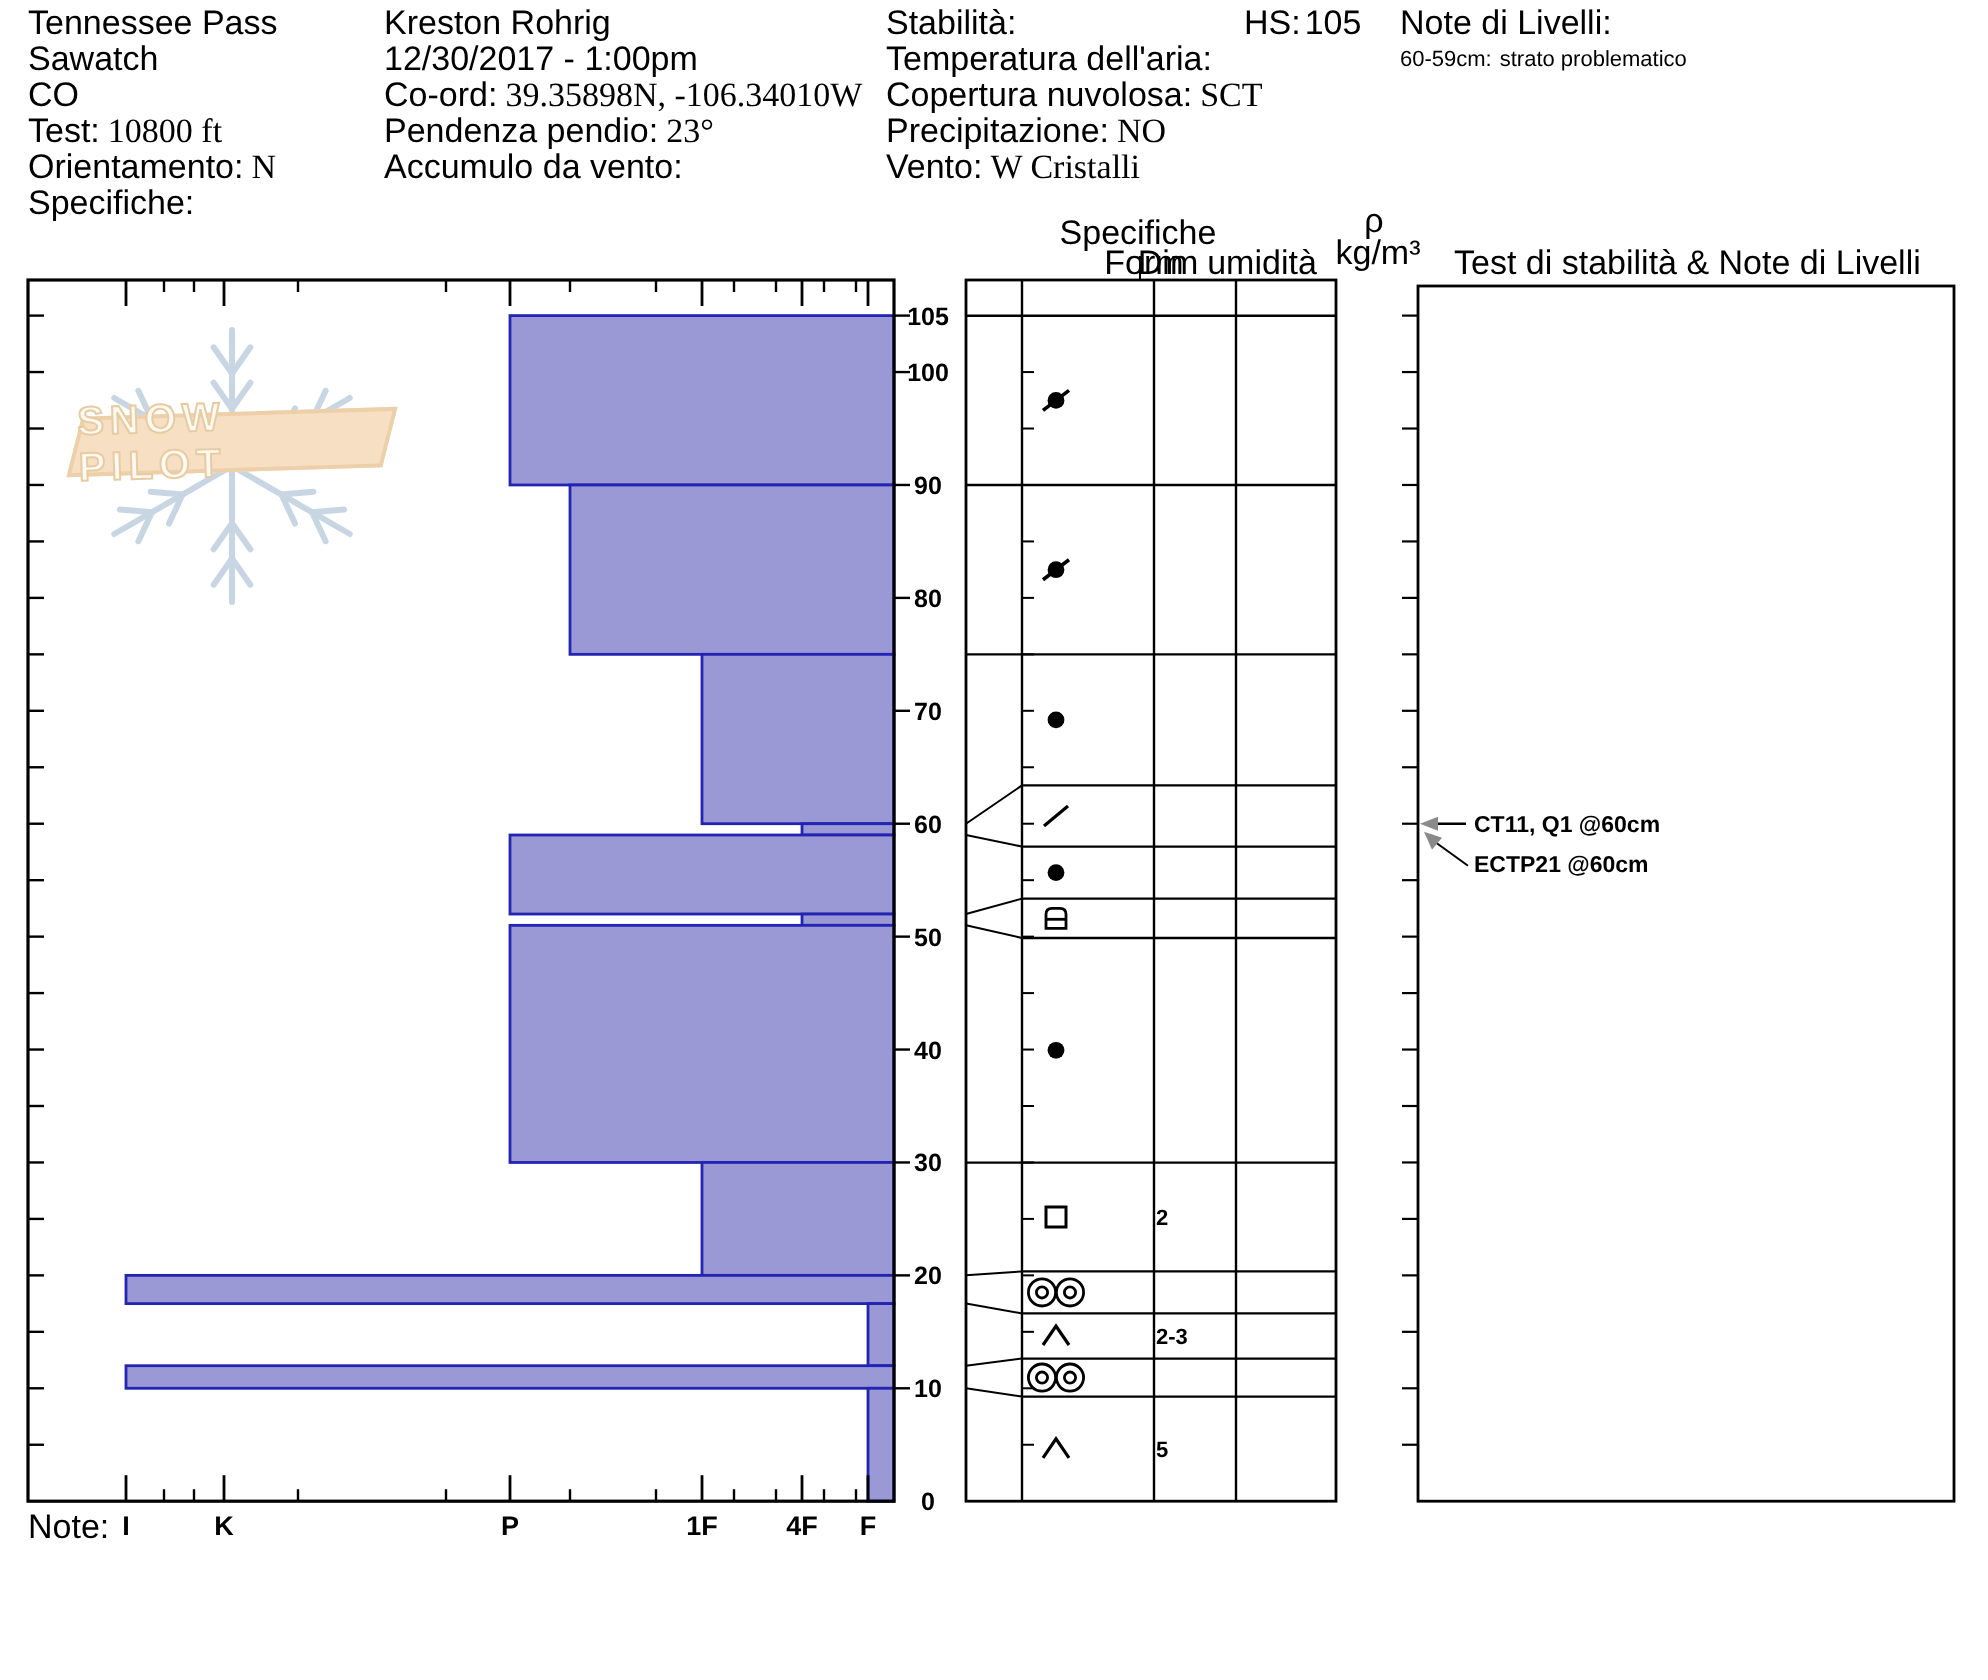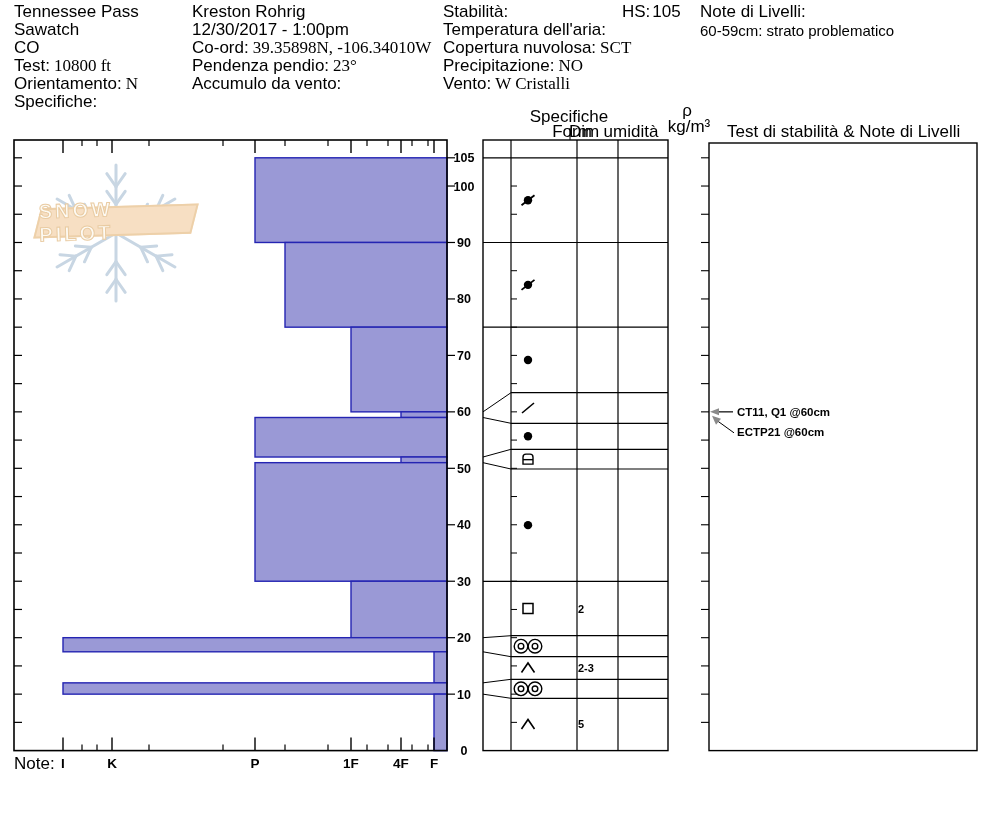--- a/index.html
+++ b/index.html
@@ -1,20 +1,20 @@
 <!DOCTYPE html>
 <html><head>
 <meta charset="utf-8">
 <style>
   html,body{margin:0;padding:0;background:#fff;}
   #page{position:relative;width:994px;height:840px;background:#fff;overflow:hidden;
         font-family:"Liberation Sans","DejaVu Sans",sans-serif;color:#000;}
   .abs{position:absolute;white-space:nowrap;}
   .h13{font-size:17px;line-height:15px;}
-  .h11{font-size:15px;line-height:13px;}
+  .h11{font-size:11px;line-height:13px;}
   .b{font-weight:normal;}
   .v{margin-left:4px;font-family:Liberation Serif, serif;}
   .ctr{transform:translateX(-50%);}
   #chart-svg{position:absolute;left:0;top:0;width:994px;height:840px;}
   #logo-banner{position:absolute;left:37px;top:206px;width:154px;height:26px;
      background:#f7dfc3;border:2px solid #edd0a9;transform:rotate(-1.8deg) skewX(-16deg);
      display:flex;align-items:center;justify-content:center;}
   #logo-banner span{font-weight:bold;font-size:20px;letter-spacing:3px;color:#fdfaf3;
      -webkit-text-stroke:1px #e9cba2;transform:skewX(16deg);}
 </style>

